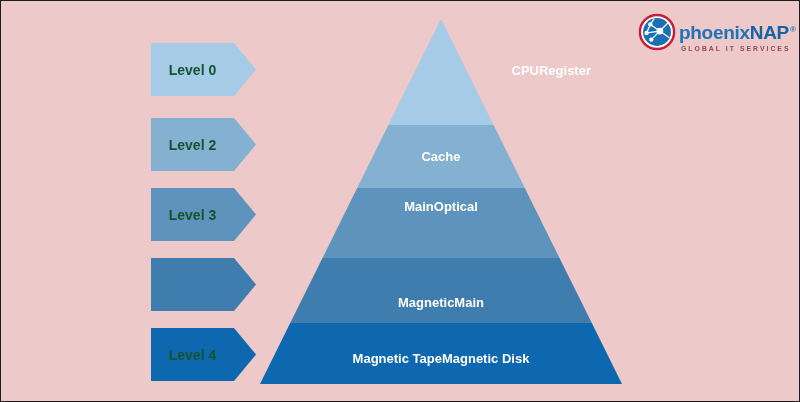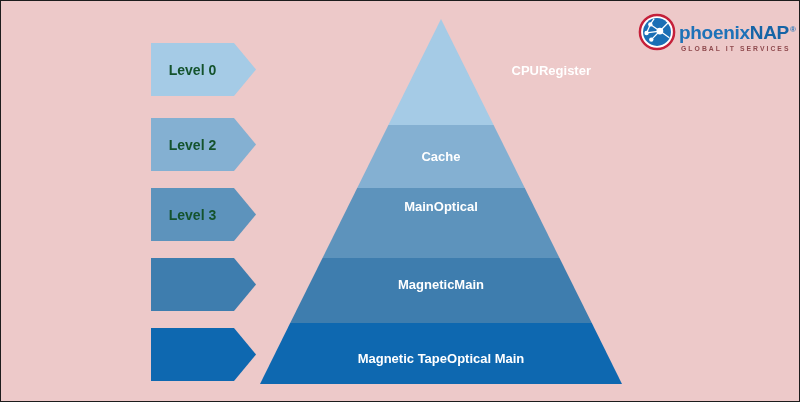--- a/index.html
+++ b/index.html
@@ -21,21 +21,21 @@
   .tier-label{
     position:absolute;left:290px;width:300px;
     display:flex;flex-direction:row;align-items:center;justify-content:center;
     color:#ffffff;font-weight:bold;font-size:13px;line-height:26px;
     text-align:center;pointer-events:none;
   }
   .tier-label span{display:block;}
   #tier-label-0{top:18px;height:106px;justify-content:flex-end;padding-bottom:2px;box-sizing:border-box;}
   #tier-label-1{top:124px;height:63px;}
   #tier-label-2{top:181px;height:50px;}
-  #tier-label-3{top:247px;height:74px;}
+  #tier-label-3{top:265px;height:74px;}
   #tier-label-4{top:322px;height:71px;}
   #logo{
     position:absolute;left:637px;top:12px;
     display:flex;align-items:flex-start;
   }
   #logo-text{margin-left:3px;padding-top:7px;}
   #brand-line{font-size:19px;font-weight:bold;letter-spacing:-0.3px;line-height:20px;white-space:nowrap;}
   .brand-lower{color:#1e72b8;}
   .brand-upper{color:#1664a6;}
   .registered{font-size:8px;color:#1e72b8;vertical-align:super;margin-left:1px;}
@@ -60,40 +60,41 @@
     <polygon points="440,18 492.6,124 387.4,124" fill="#a5cbe6"></polygon>
     <polygon points="387.4,124 492.6,124 523.8,187 356.2,187" fill="#84b0d2"></polygon>
     <polygon points="356.2,187 523.8,187 558.5,257 321.5,257" fill="#5d93bc"></polygon>
     <polygon points="321.5,257 558.5,257 590.8,322 289.2,322" fill="#3e7dae"></polygon>
     <polygon points="289.2,322 590.8,322 621,383 259,383" fill="#0e68b0"></polygon>
   </svg>
 
   <div class="level-label" style="top:42px">Level 0</div>
   <div class="level-label" style="top:117px">Level 2</div>
   <div class="level-label" style="top:187px">Level 3</div>
+  <div class="level-label" style="top:327px">Level 4</div>
 
   <div class="tier-label" id="tier-label-0">
     <span>CPU</span>
     <span>Register</span>
   </div>
   <div class="tier-label" id="tier-label-1">
     <span>Cache</span>
     <span></span>
   </div>
   <div class="tier-label" id="tier-label-2">
     <span>Main</span>
     <span>Optical</span>
   </div>
   <div class="tier-label" id="tier-label-3">
     <span>Magnetic</span>
     <span>Main</span>
   </div>
   <div class="tier-label" id="tier-label-4">
     <span>Magnetic Tape</span>
-    <span>Optical Main</span>
+    <span>Magnetic Disk</span>
   </div>
 
   <div id="logo">
     <svg width="38" height="38" viewBox="0 0 40 40">
       <circle cx="20" cy="20" r="18" fill="#ffffff" stroke="#c5203a" stroke-width="2.6"></circle>
       <circle cx="20" cy="20" r="14.7" fill="#1a6fb5"></circle>
       <g stroke="#ffffff" stroke-width="1.3" fill="none">
         <line x1="23" y1="19" x2="13" y2="12"></line>
         <line x1="23" y1="19" x2="9" y2="21"></line>
         <line x1="23" y1="19" x2="14" y2="28"></line>

